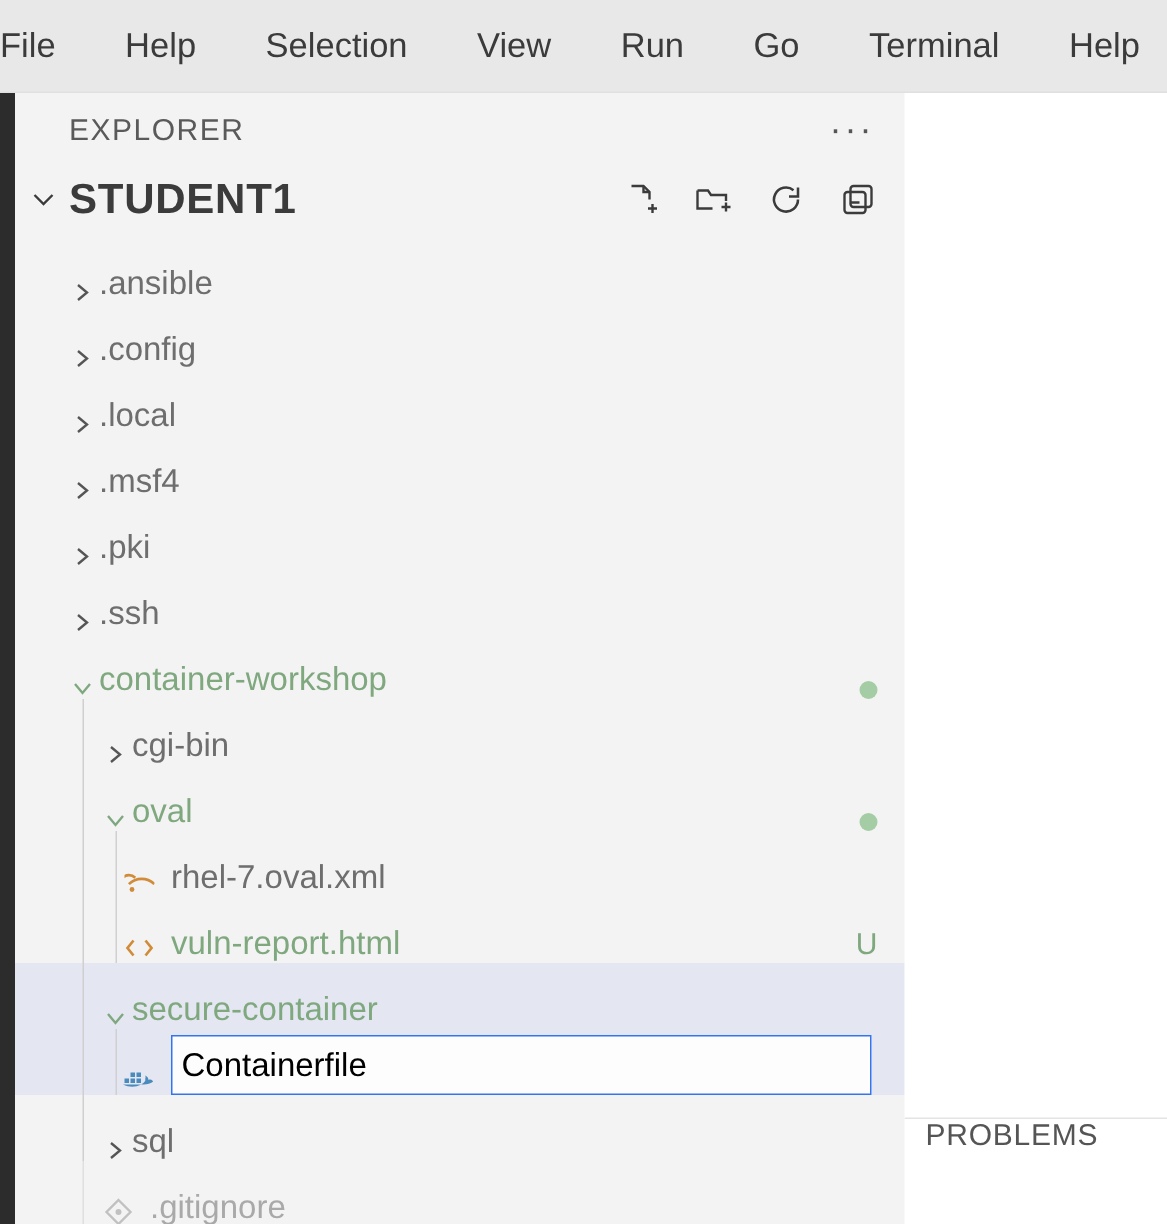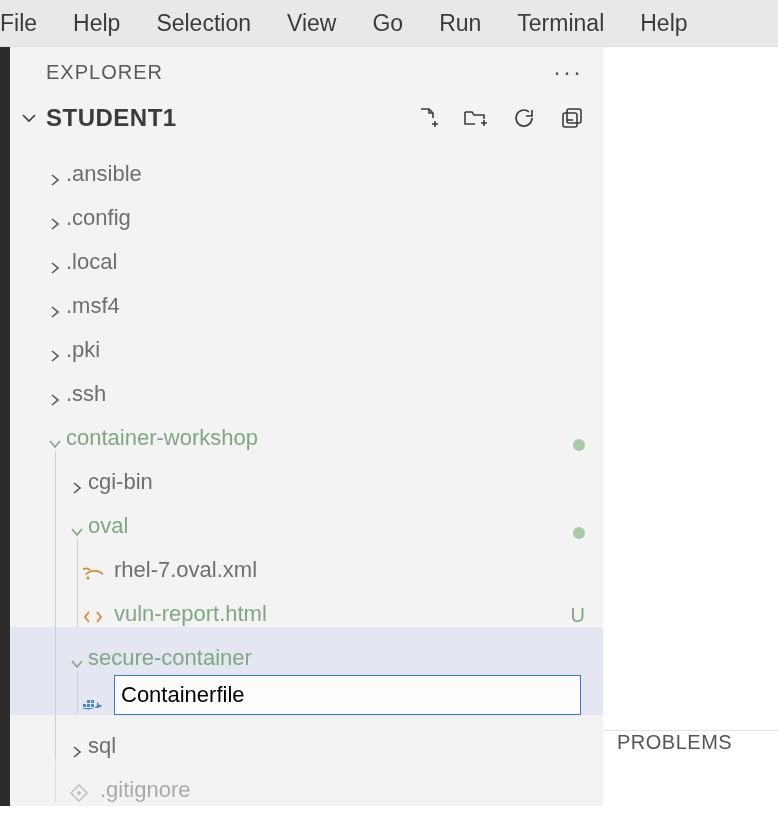--- a/index.html
+++ b/index.html
@@ -10,26 +10,27 @@
     color: #3b3b3b;
     background: #ffffff;
     width: 778px;
     height: 816px;
     overflow: hidden;
     position: relative;
   }
 
   
   .menubar {
-    height: 47px;
+    height: 62px;
     background: #e8e8e8;
     display: flex;
     align-items: center;
     padding-left: 0;
     border-bottom: 1px solid #e0e0e0;
+    justify-content: space-between;
   }
   .menubar .item {
     padding: 0 18px;
     height: 100%;
     display: flex;
     align-items: center;
     font-size: 23px;
     color: #3b3b3b;
     user-select: none;
   }
@@ -76,21 +77,21 @@
   .workspace-header {
     height: 50px;
     display: flex;
     align-items: center;
     padding-left: 8px;
     gap: 6px;
   }
   .workspace-header .chevron { width: 22px; display:flex; justify-content:center; }
   .workspace-name {
     font-weight: 700;
-    font-size: 24px;
+    font-size: 28px;
     letter-spacing: 0.5px;
     flex: 1 1 auto;
   }
   .workspace-actions {
     display: flex;
     gap: 22px;
     padding-right: 18px;
   }
   .iconbtn { width: 26px; height:26px; display:flex; align-items:center; justify-content:center; color:#3b3b3b; }
 
@@ -179,22 +180,22 @@
   svg { display:block; }
 </style>
 </head>
 <body>
 
 <div class="menubar">
   <div class="item first">File</div>
   <div class="item">Help</div>
   <div class="item">Selection</div>
   <div class="item">View</div>
+  <div class="item">Run</div>
   <div class="item">Go</div>
-  <div class="item">Run</div>
   <div class="item">Terminal</div>
   <div class="item">Help</div>
 </div>
 
 <div class="main">
   <div class="activity-strip"></div>
 
   <div class="sidebar">
     <div class="explorer-header">
       <span class="explorer-title">EXPLORER</span>

